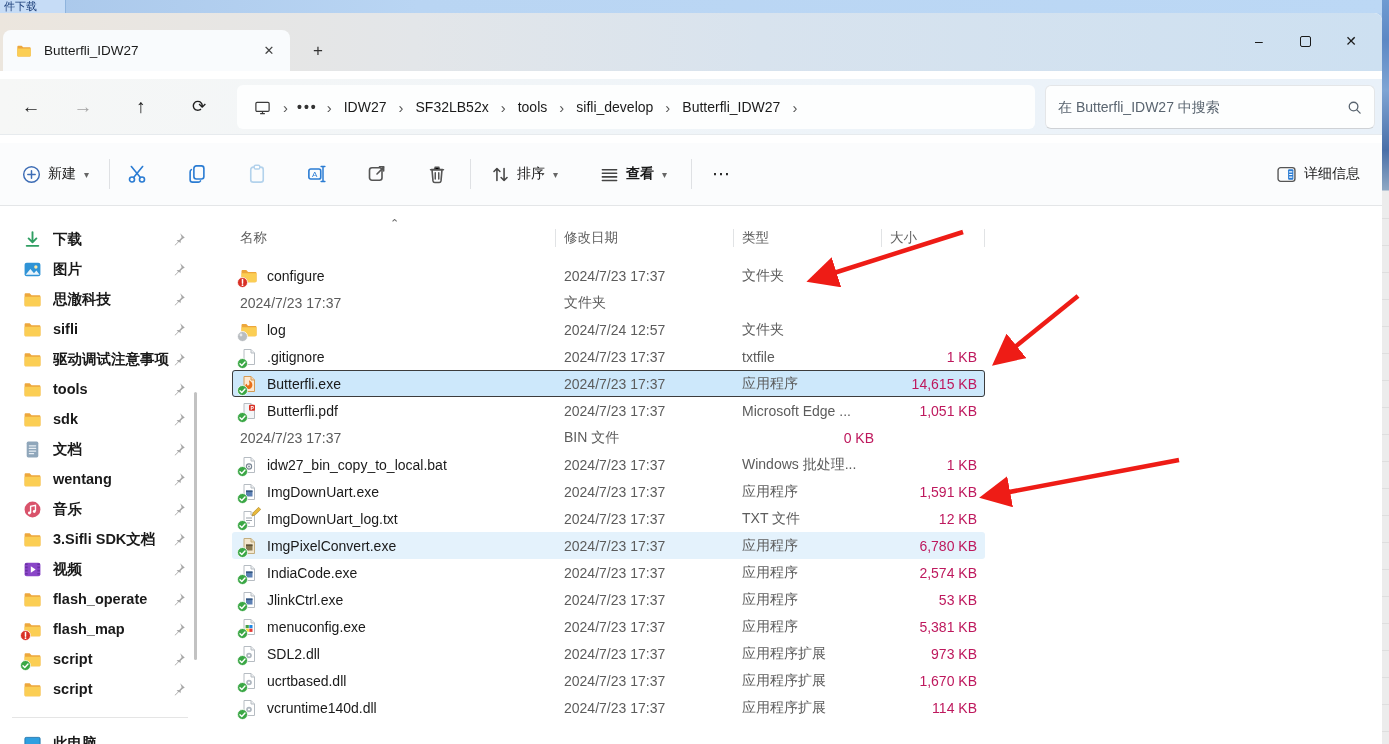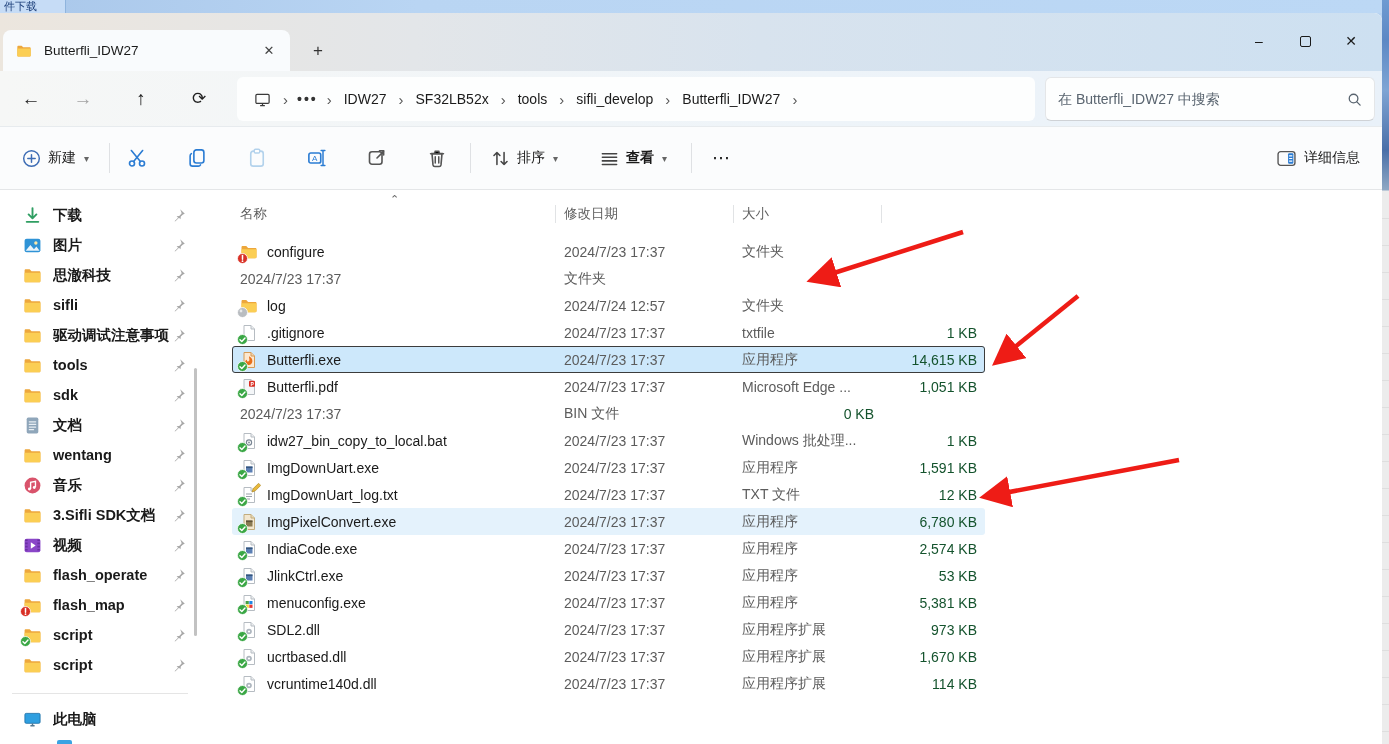--- a/index.html
+++ b/index.html
@@ -14,21 +14,21 @@
             font-size:11px; line-height:13px; padding-left:4px; overflow:hidden; white-space:nowrap; }
   .bg-tab-ghost { position:absolute; top:13px; height:7px; border:1px solid #b9c9da;
                   border-bottom:none; border-radius:7px 7px 0 0; opacity:.55; }
   .right-strip { position:absolute; right:0; top:0; width:7px; height:744px;
                  background:linear-gradient(180deg,#6f9bd1 0,#5c88c4 40px,#7fa5d4 90px,#4a6fa8 150px,#8fa8c4 190px,#ececec 191px,#ececec 100%); }
   .right-strip .tick { position:absolute; left:0; width:7px; height:1px; background:#dedede; }
 
   
   .window { position:absolute; left:0; top:13px; width:1382px; height:731px;
             border-top-right-radius:8px; overflow:hidden; background:#fff;
-            display:flex; flex-direction:column; }
+            display:flex; flex-direction:column;gap:8px; }
 
   
   .tabbar { height:58px; flex:0 0 58px; position:relative;
             background:linear-gradient(90deg,#ece6de 0%,#e3e6e9 30%,#d8e3ee 55%,#cde0f1 100%); }
   .tab { position:absolute; left:3px; bottom:0; width:287px; height:41px;
          background:#f9fbfd; border-radius:8px 8px 0 0; display:flex; align-items:center;
          padding:0 10px 0 13px; }
   .tab-label { font-size:13.5px; color:#1a1a1a; margin-left:9px; flex:1; white-space:nowrap; overflow:hidden; }
   .tab-close { width:22px; height:22px; border-radius:4px; display:flex; align-items:center; justify-content:center;
                color:#444; font-size:13px; }
@@ -84,21 +84,21 @@
   .cols { display:grid; grid-template-columns:324px 178px 148px 103px; width:753px; }
   .lheader { height:28px; align-items:center; color:#5f5f5f; font-size:13.5px; position:relative; margin-top:2px; }
   .hcell { position:relative; padding-left:8px; display:flex; align-items:center; height:100%; }
   .hcell::after { content:""; position:absolute; right:0; top:5px; height:18px; width:1px; background:#e1e3e5; }
   .hcell.size::before { content:""; }
   .sort-caret { position:absolute; left:158px; top:-7px; font-size:11px; color:#666; }
   .rows { margin-top:10px; }
   .row { height:27px; align-items:center; font-size:14px; color:#1a1a1a; border-radius:3px; position:relative; }
   .row .cell { padding-left:8px; display:flex; align-items:center; height:100%; white-space:nowrap; overflow:hidden; }
   .row .c-date,.row .c-type { color:#5c5c5c; }
-  .row .c-size { justify-content:flex-end; padding-right:8px; color:#14532d; }
+  .row .c-size { justify-content:flex-end; padding-right:8px; color:#be185d; }
   .row.sel { background:#cde8fb; outline:1px solid #3c3c3c; outline-offset:-1px; }
   .row.hov { background:#e4f2fc; }
   .f-icon { width:18px; height:18px; margin-right:9px; position:relative; flex:0 0 18px; }
   .f-icon svg.base { position:absolute; left:0; top:0; }
   .f-icon svg.badge { position:absolute; left:-3px; bottom:-3px; }
   .f-icon svg.extra { position:absolute; right:-3px; top:-3px; }
 
   
   .overlay { position:absolute; left:0; top:0; width:1389px; height:744px; pointer-events:none; z-index:50; }
 </style>
@@ -450,20 +450,21 @@
     <span class="si-label">此电脑</span>
   </div>
       <div class="side-scroll"></div>
       <div class="side-cut"></div>
     </div>
     <div class="main">
       <div class="cols lheader" id="listHeader">
         <span class="sort-caret">⌃</span>
       <div class="hcell name">名称</div>
           <div class="hcell date">修改日期</div>
+          <div class="hcell type">类型</div>
           <div class="hcell size">大小</div>
         </div>
       <div class="rows" id="rowsHost">
           <div class="cols row">
      <div class="cell c-name">
        <span class="f-icon">
                 <svg width="18" height="18" viewBox="0 0 18 18" class="base">
                   <path d="M1.5 4.2c0-.7.5-1.2 1.2-1.2h3.6l1.8 1.9h7.2c.7 0 1.2.5 1.2 1.2v8c0 .7-.5 1.2-1.2 1.2H2.7c-.7 0-1.2-.5-1.2-1.2z" fill="#eda73c"></path>
                   <path d="M1.5 6.3h15v7.8c0 .7-.5 1.2-1.2 1.2H2.7c-.7 0-1.2-.5-1.2-1.2z" fill="#fbce54"></path>
                 </svg>

